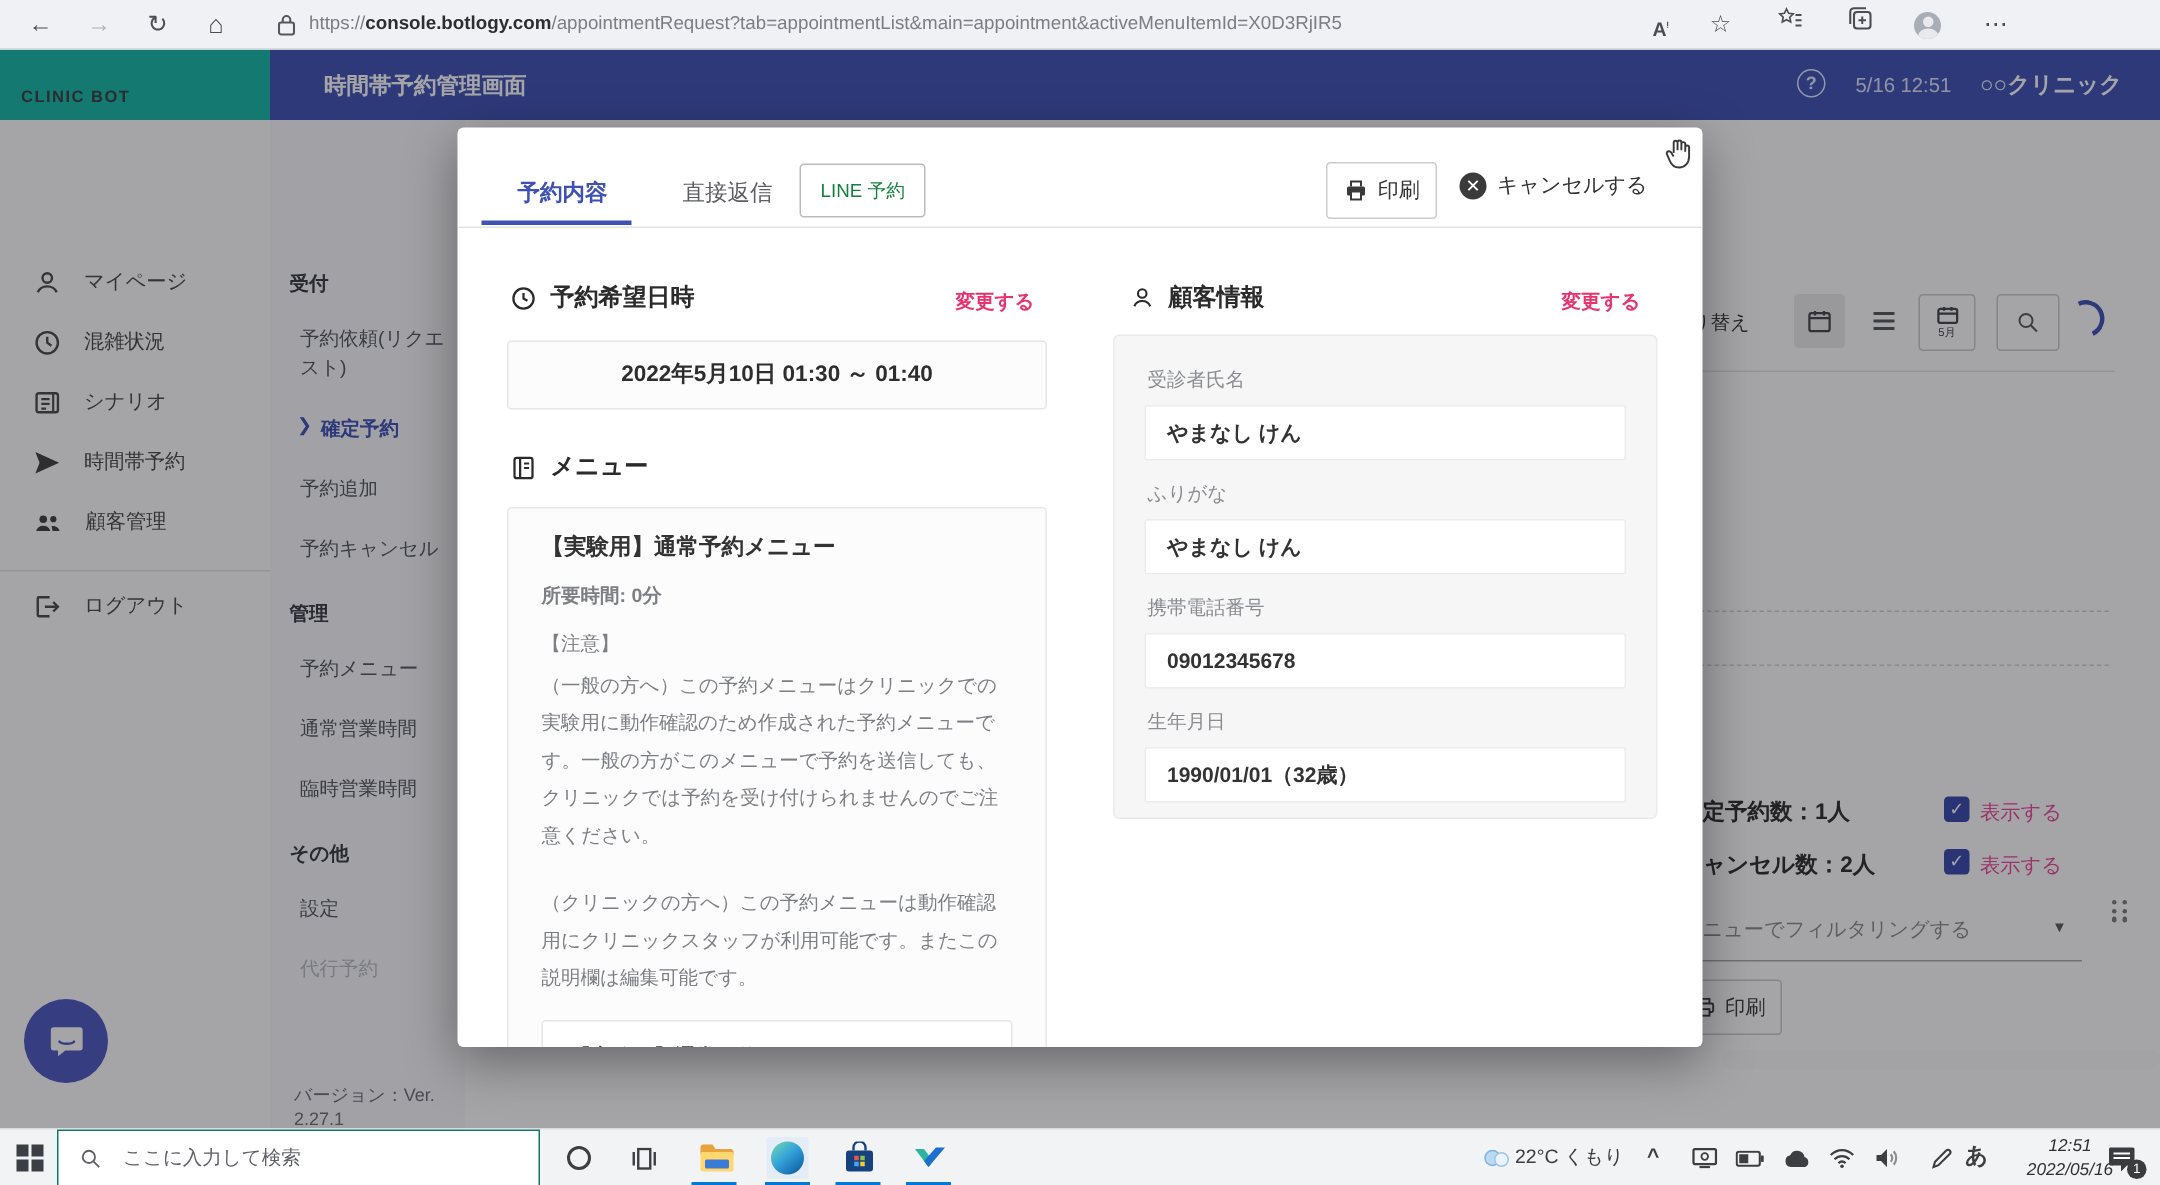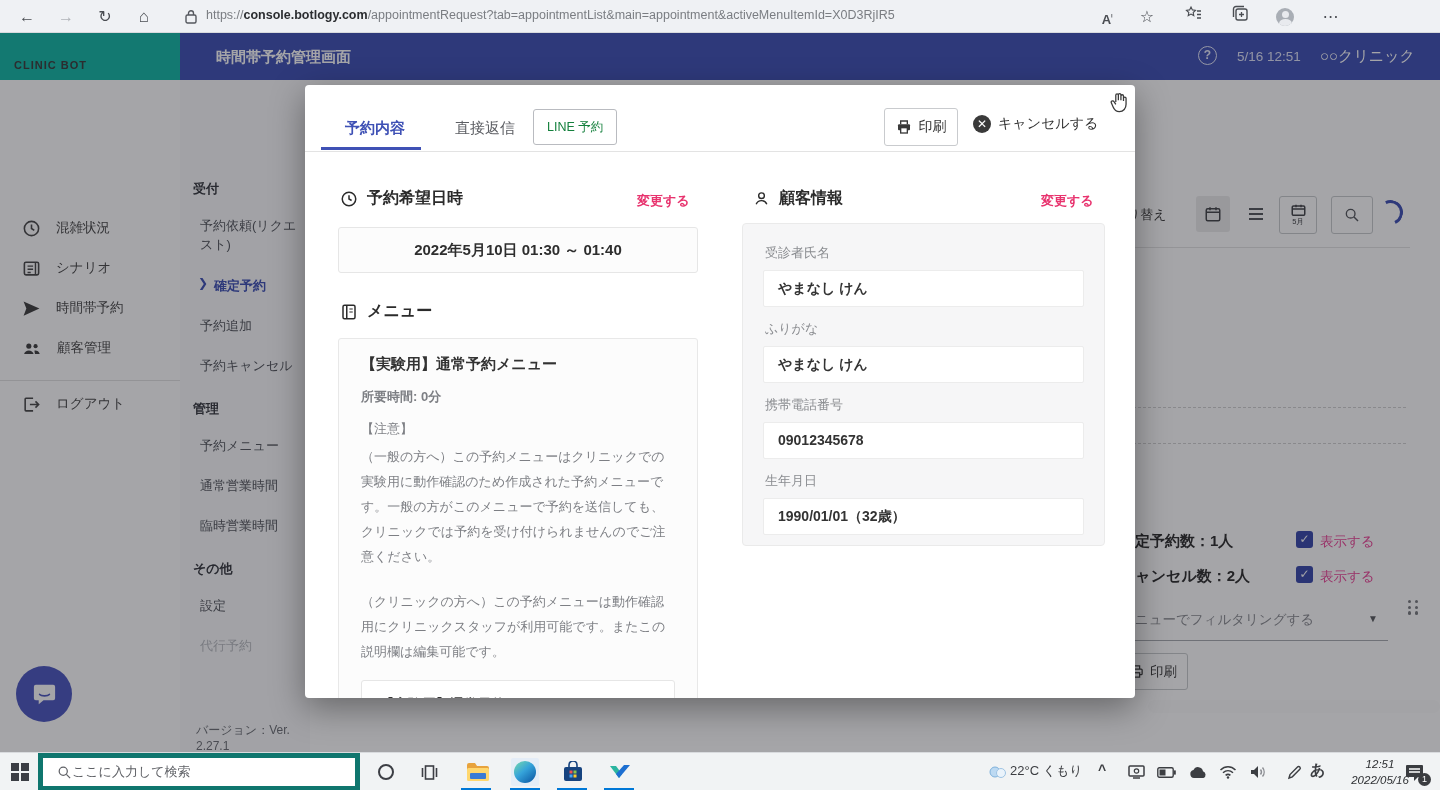--- a/index.html
+++ b/index.html
@@ -19,21 +19,21 @@
   .avatar{width:18px;height:18px;border-radius:50%;background:#a9aeb5;position:relative;overflow:hidden;}
   .avatar:before{content:"";position:absolute;left:5.5px;top:3px;width:7px;height:7px;border-radius:50%;background:#e8eaee;}
   .avatar:after{content:"";position:absolute;left:2.5px;top:11px;width:13px;height:9px;border-radius:50% 50% 0 0;background:#e8eaee;}
 
   
   #brand{left:0;top:33px;width:180px;height:63px;background:#14b8a6;z-index:1;display:flex;align-items:center;padding-left:14px;font-weight:bold;font-size:11px;letter-spacing:1px;color:#3c3c3c;}
   #appbar{left:180px;top:33px;width:1260px;height:47px;background:var(--accent);z-index:1;}
   #appbar .title{position:absolute;left:36px;top:15px;color:#fff;font-weight:bold;font-size:15px;}
   .helpc{position:absolute;left:1018px;top:13px;width:19px;height:19px;border:1.6px solid #e6e9fb;border-radius:50%;color:#e6e9fb;font-size:12px;font-weight:bold;text-align:center;line-height:17px;}
   #appbar .dt{position:absolute;left:1057px;top:16px;color:#dfe3f8;font-size:13.5px;}
-  #appbar .clinic{position:absolute;left:1140px;top:14px;color:#fff;font-size:15px;font-weight:normal;}
+  #appbar .clinic{position:absolute;left:1140px;top:14px;color:#fff;font-size:15px;font-weight:bold;}
 
   
   #sidebar{left:0;top:80px;width:180px;height:672px;background:#fff;z-index:1;}
   .srow{position:absolute;left:0;width:180px;height:28px;display:flex;align-items:center;gap:15px;padding-left:22px;color:#4a4a4a;font-size:13.5px;}
   .srow svg{flex:0 0 auto;}
   #sidebar .divider{position:absolute;left:0;top:300px;width:180px;height:1px;background:#e2e2e2;}
   .twoline{height:40px;line-height:17px;font-size:12.5px;}
 
   
   #submenu{left:180px;top:80px;width:130px;height:672px;background:#fafbfc;z-index:1;}
@@ -92,21 +92,21 @@
   #menubox .para2{line-height:25px;margin-bottom:16px;margin-top:16px;}
   #nestbox{border:1px solid #e6e6e6;background:#fff;border-radius:3px;padding:15px 18px;font-weight:bold;font-size:14px;color:#333;}
   #custbox{position:absolute;left:437px;top:138px;width:363px;height:323px;border:1px solid #eaeaea;background:#f6f6f7;border-radius:4px;padding:18px 20px;}
   .flabel{font-size:13px;color:#8a8c90;margin:2px 0 8px 2px;}
   .fval{height:37px;background:#fff;border:1px solid #ececec;border-radius:2px;font-weight:bold;font-size:14px;color:#333;line-height:35px;padding-left:14px;margin-bottom:13px;}
 
   #hand{left:1108px;top:90px;width:22px;height:24px;z-index:30;}
 
   
   #taskbar{left:0;top:752px;width:1440px;height:38px;background:#f1f3f4;border-top:1px solid #d9dbde;z-index:40;}
-  #tsearch{position:absolute;left:38px;top:0px;width:322px;height:38px;background:#fff;border:5px solid #0f766e;display:flex;align-items:center;padding-left:14px;font-size:13px;color:#5f6166;}
+  #tsearch{position:absolute;left:38px;top:0px;width:322px;height:38px;background:#fff;border:1px solid #0f766e;display:flex;align-items:center;gap:14px;padding-left:14px;font-size:13px;color:#5f6166;}
   .ticon{position:absolute;top:5px;width:28px;height:28px;display:flex;align-items:center;justify-content:center;}
   .tund{position:absolute;top:35px;width:30px;height:3px;background:var(--tb-accent);}
   .tray{position:absolute;top:9px;color:#3c3e42;font-size:14px;}
   #tclock{position:absolute;left:1338px;top:3px;width:84px;text-align:center;font-size:11.5px;color:#2e3033;line-height:16px;font-style:italic;}
   .winlogo{display:grid;grid-template-columns:8px 8px;grid-gap:1.5px;}
   .winlogo i{width:8px;height:8px;background:#3b3e44;}
   .badge{position:absolute;left:1418px;top:20px;width:13px;height:13px;border-radius:50%;background:#3a3c40;color:#fff;font-size:9px;line-height:13px;text-align:center;}
 </style>
 </head>
 <body>
@@ -148,20 +148,27 @@
       <span>CLINIC BOT</span>
     </div>
   <div id="appbar" class="abs">
     <span class="title">時間帯予約管理画面</span>
     <span class="helpc">?</span>
     <span class="dt">5/16 12:51</span>
     <span class="clinic">○○クリニック</span>
   </div>
 
   <div id="sidebar" class="abs">
+    <div class="srow" style="top:94px">
+      <svg width="19" height="19" viewBox="0 0 24 24">
+          <circle cx="12" cy="8" r="4" fill="none" stroke="#4a4a4a" stroke-width="2"></circle>
+          <path d="M4 20c1.5-3.5 4.5-5 8-5s6.5 1.5 8 5" fill="none" stroke="#4a4a4a" stroke-width="2"></path>
+        </svg>
+      <span>マイページ</span>
+    </div>
     <div class="srow" style="top:134px">
       <svg width="19" height="19" viewBox="0 0 24 24">
           <circle cx="12" cy="12" r="9" fill="none" stroke="#4a4a4a" stroke-width="2"></circle>
           <path d="M12 7v5l3.5 2.5" fill="none" stroke="#4a4a4a" stroke-width="2"></path>
         </svg>
       <span>混雑状況</span>
     </div>
     <div class="srow" style="top:174px">
       <svg width="19" height="19" viewBox="0 0 24 24">
           <rect x="3" y="4" width="18" height="16" rx="2" fill="none" stroke="#4a4a4a" stroke-width="2"></rect>

